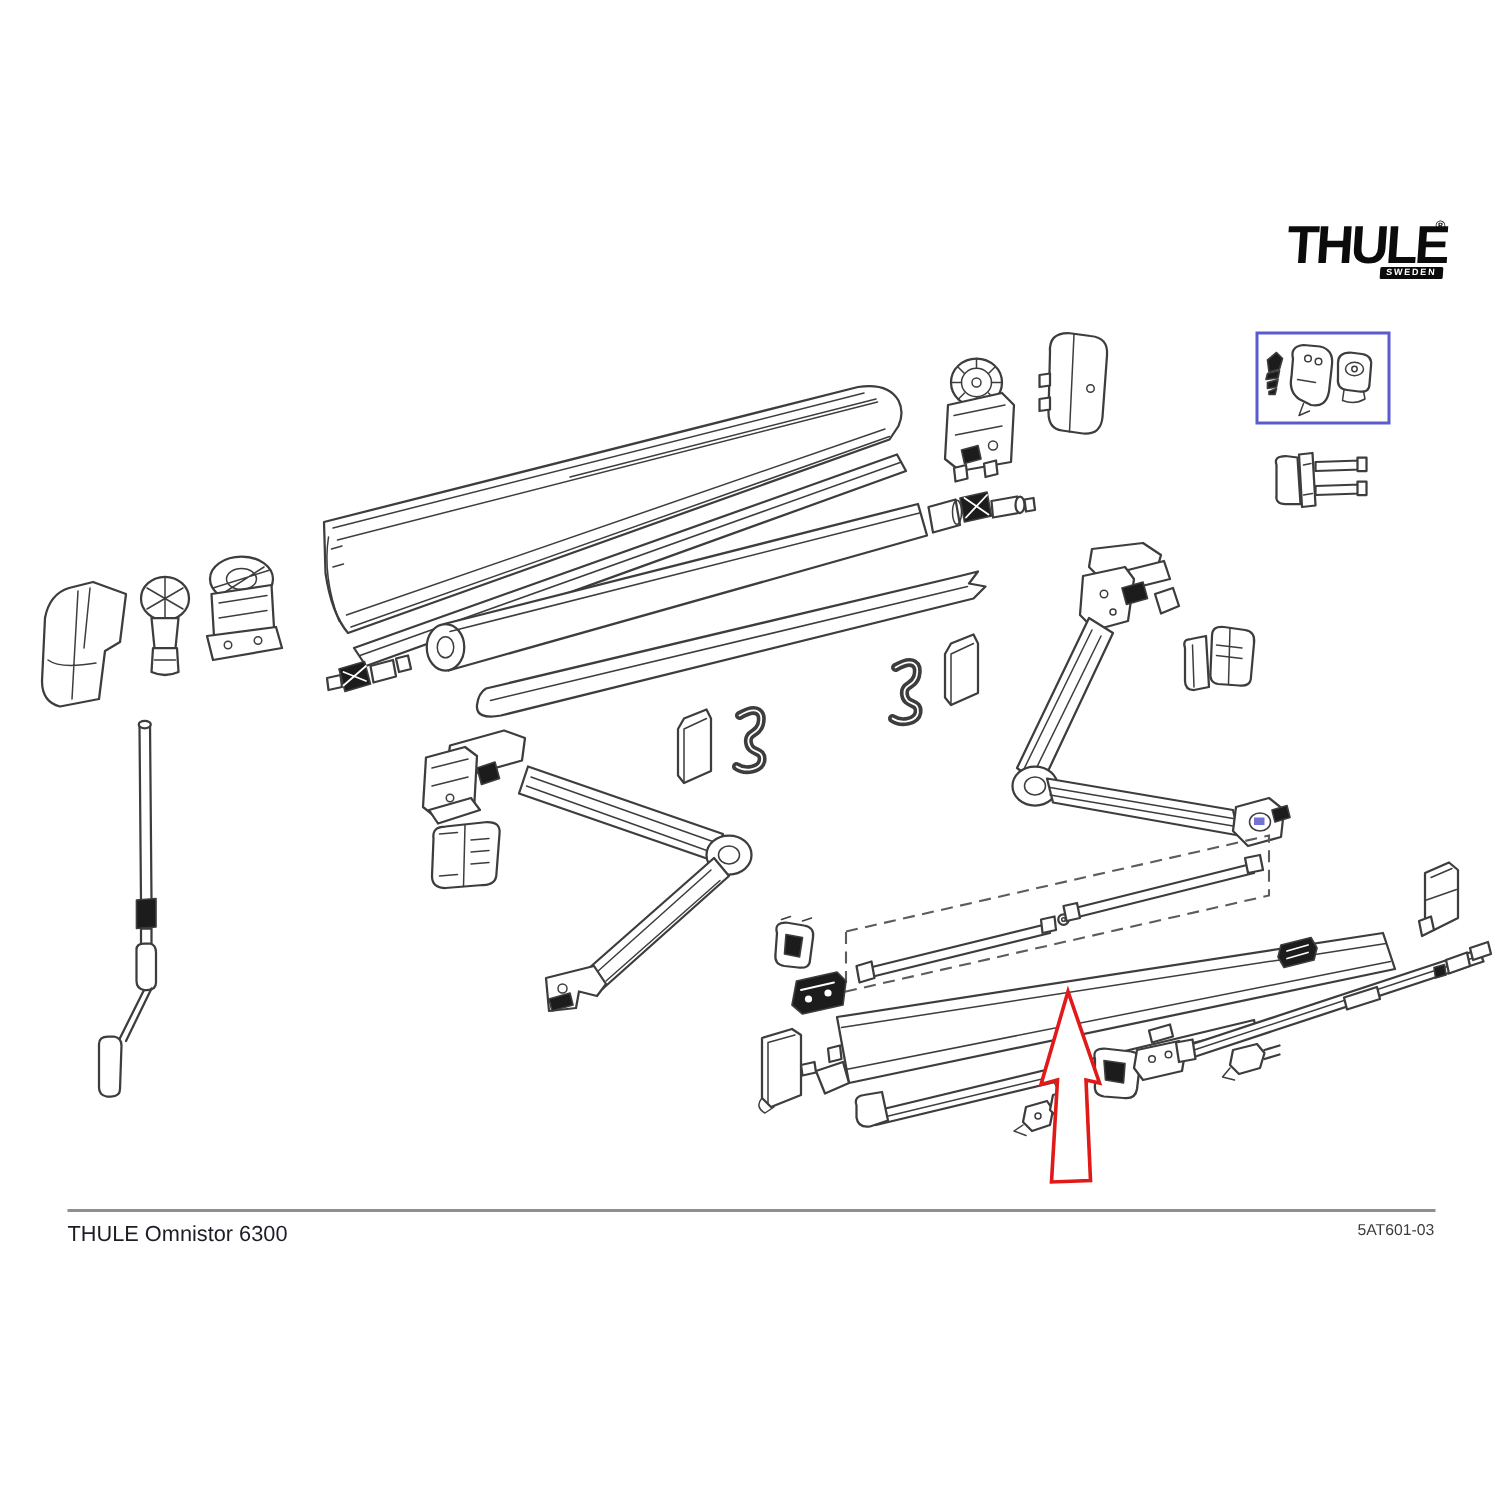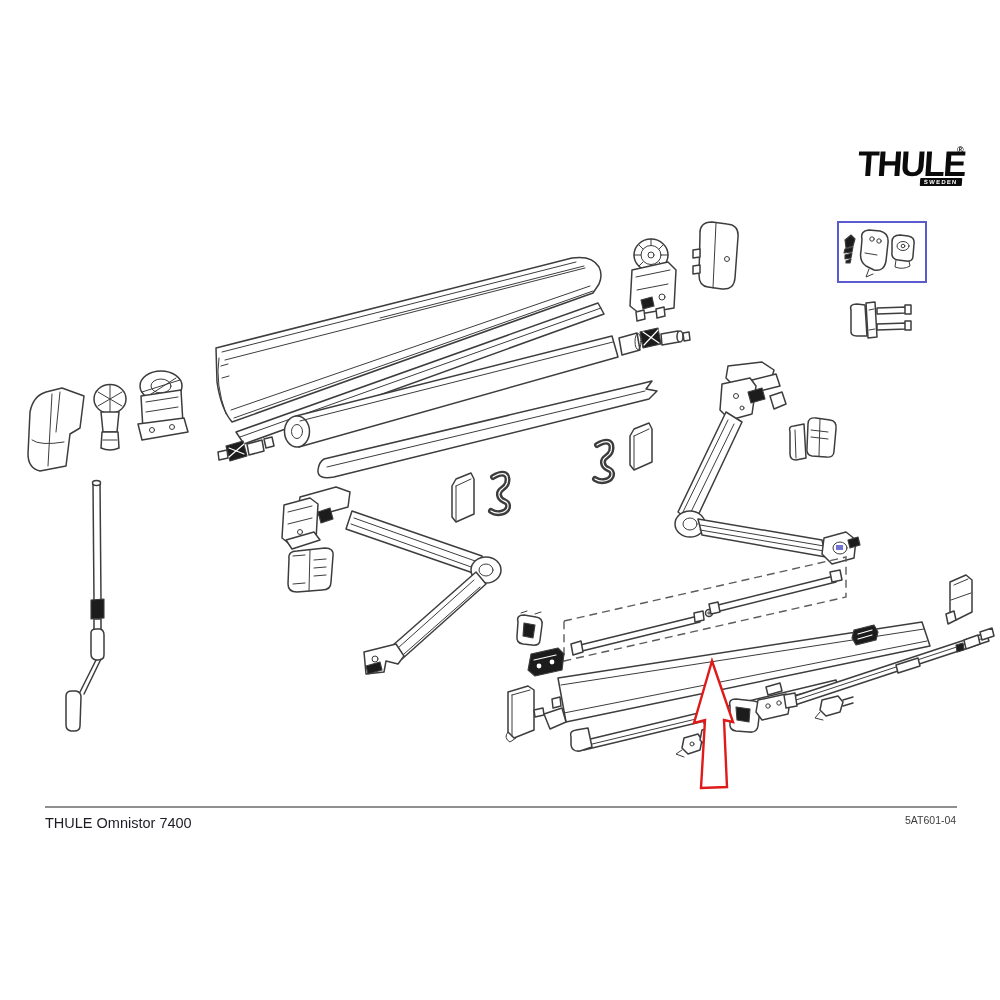--- a/index.html
+++ b/index.html
@@ -328,15 +328,15 @@
     </g>
     <g>
       <path class="d" d="M854,630 L874,625 L878,632 L876,640 L856,645 L852,638 Z"></path>
       <path class="wl" d="M858,634 L872,630 M858,639 L872,635"></path>
     </g>
 
     <polygon class="arrow" points="712,661 733,722 724,720 727,787 701,788 705,720 694,723"></polygon>
   </svg>
 
   <div class="footer-rule"></div>
-  <div class="footer-title">THULE Omnistor 7400</div>
-  <div class="footer-code">5AT601-04</div>
+  <div class="footer-title">THULE Omnistor 6300</div>
+  <div class="footer-code">5AT601-03</div>
 </div>
 
 </body></html>

